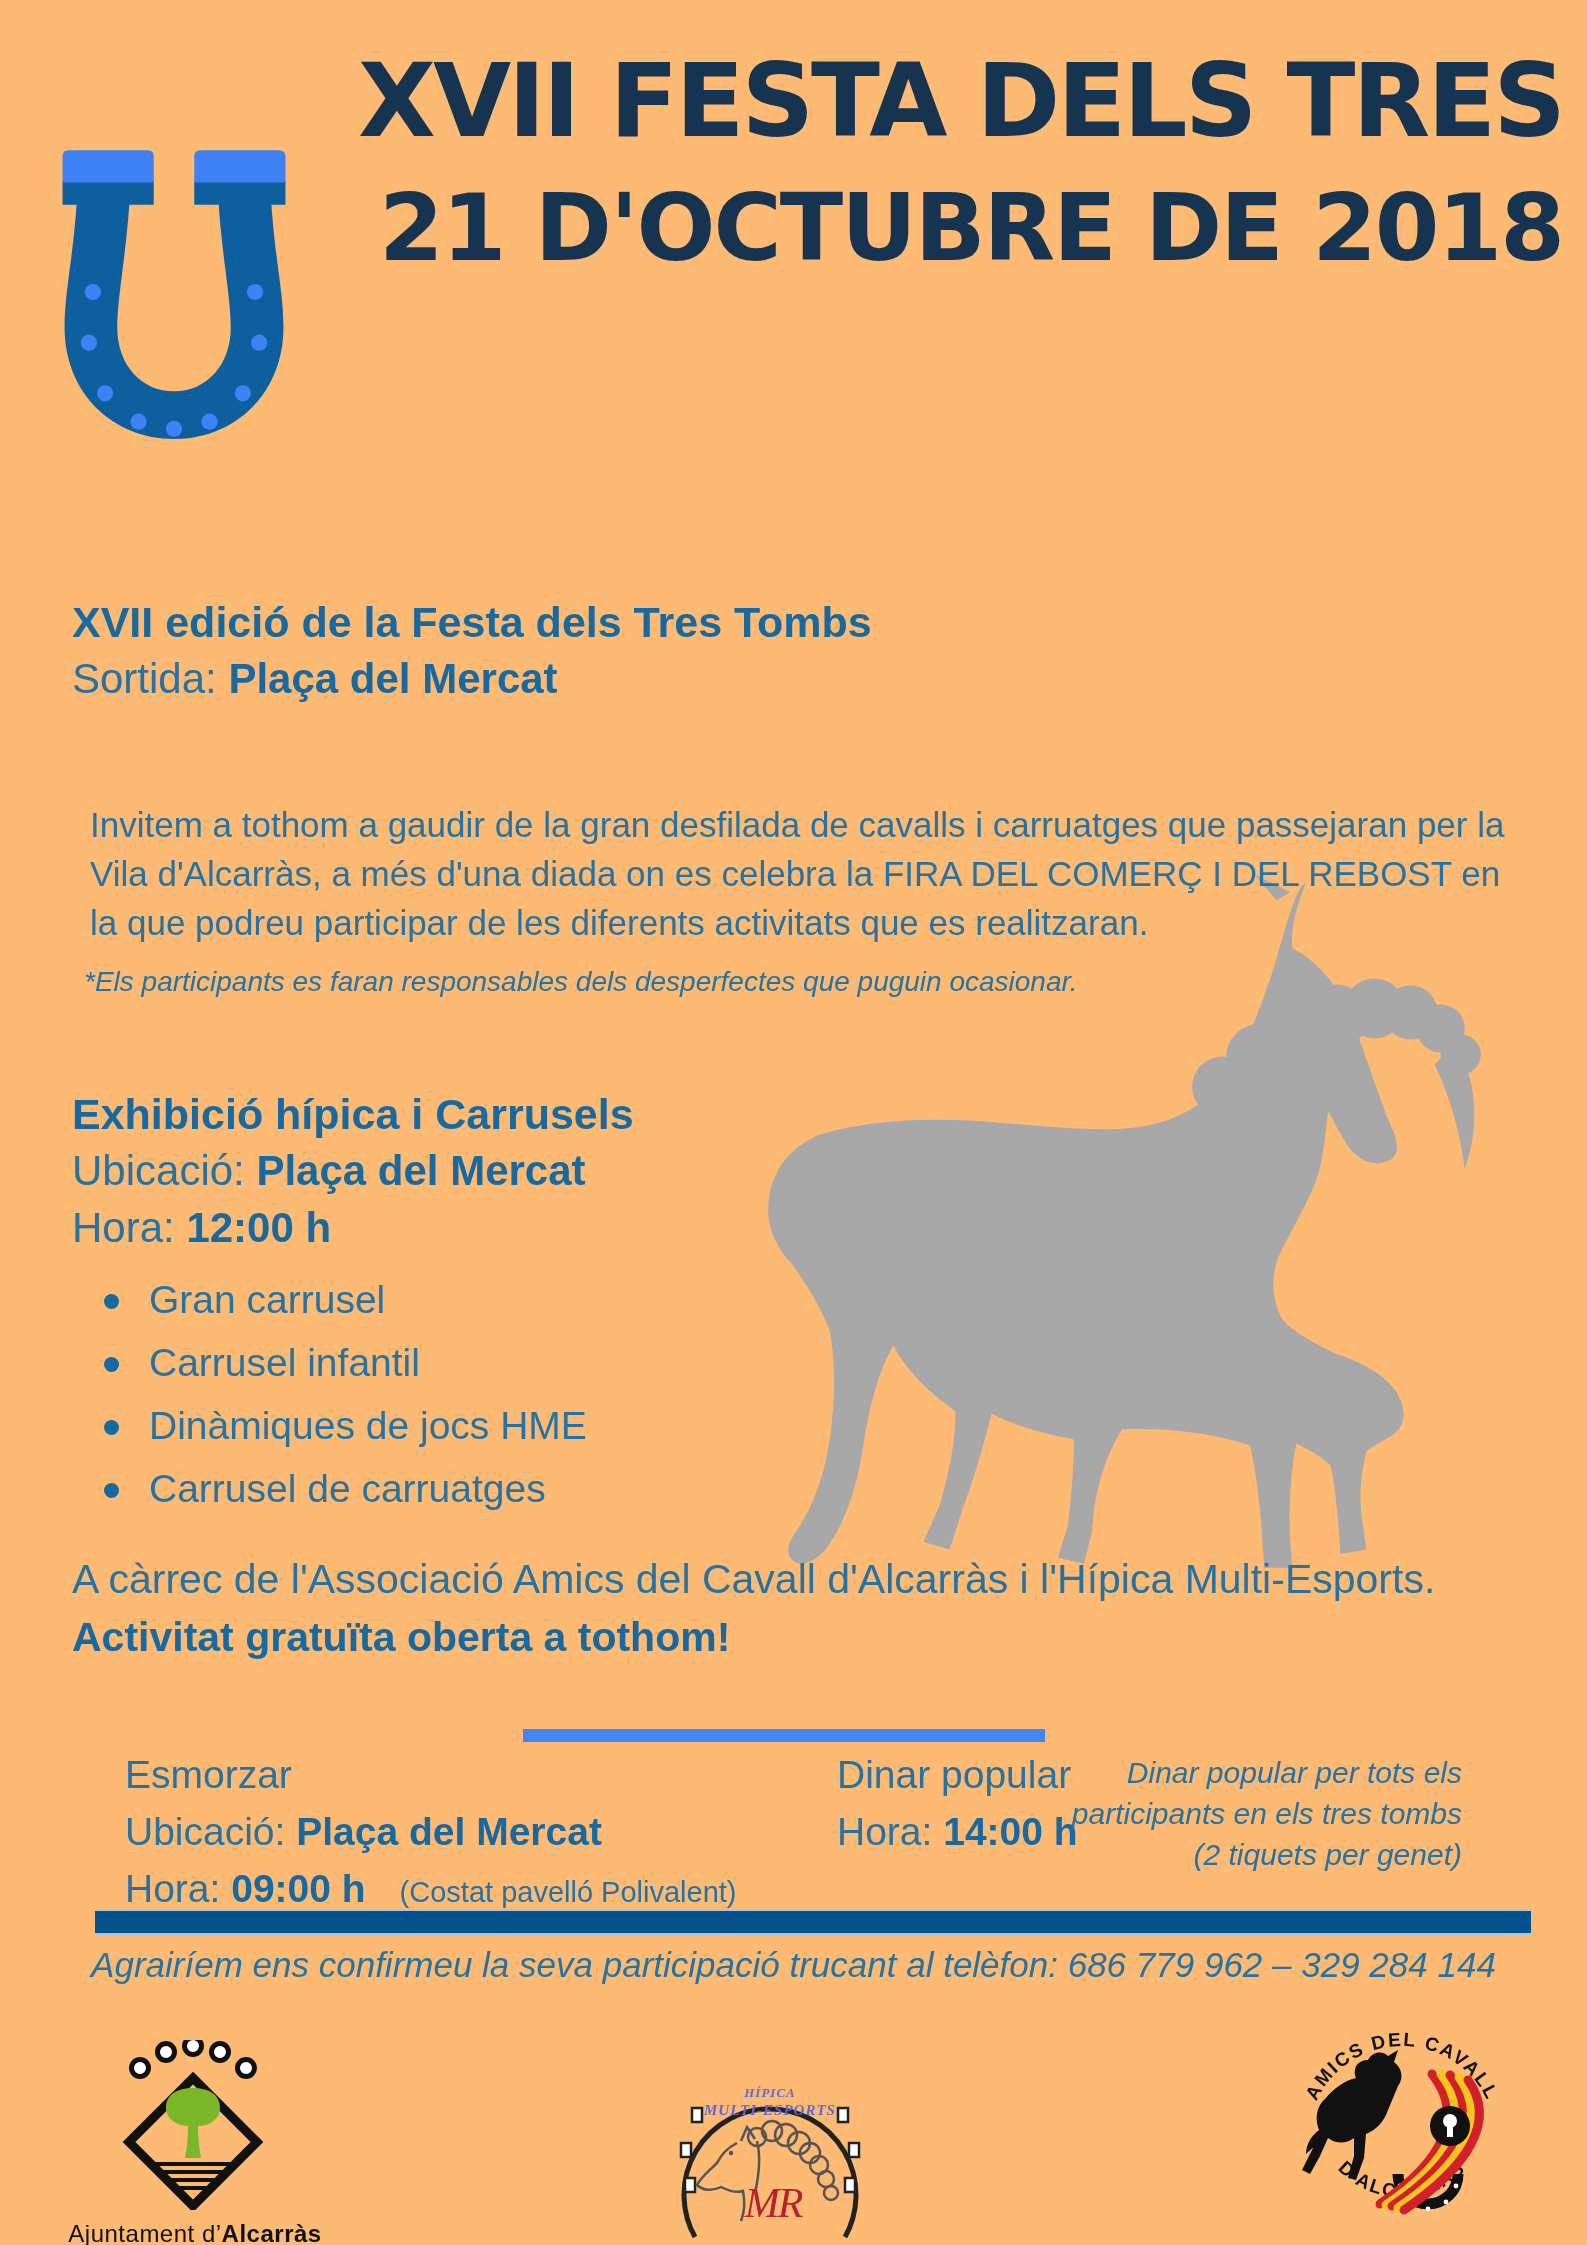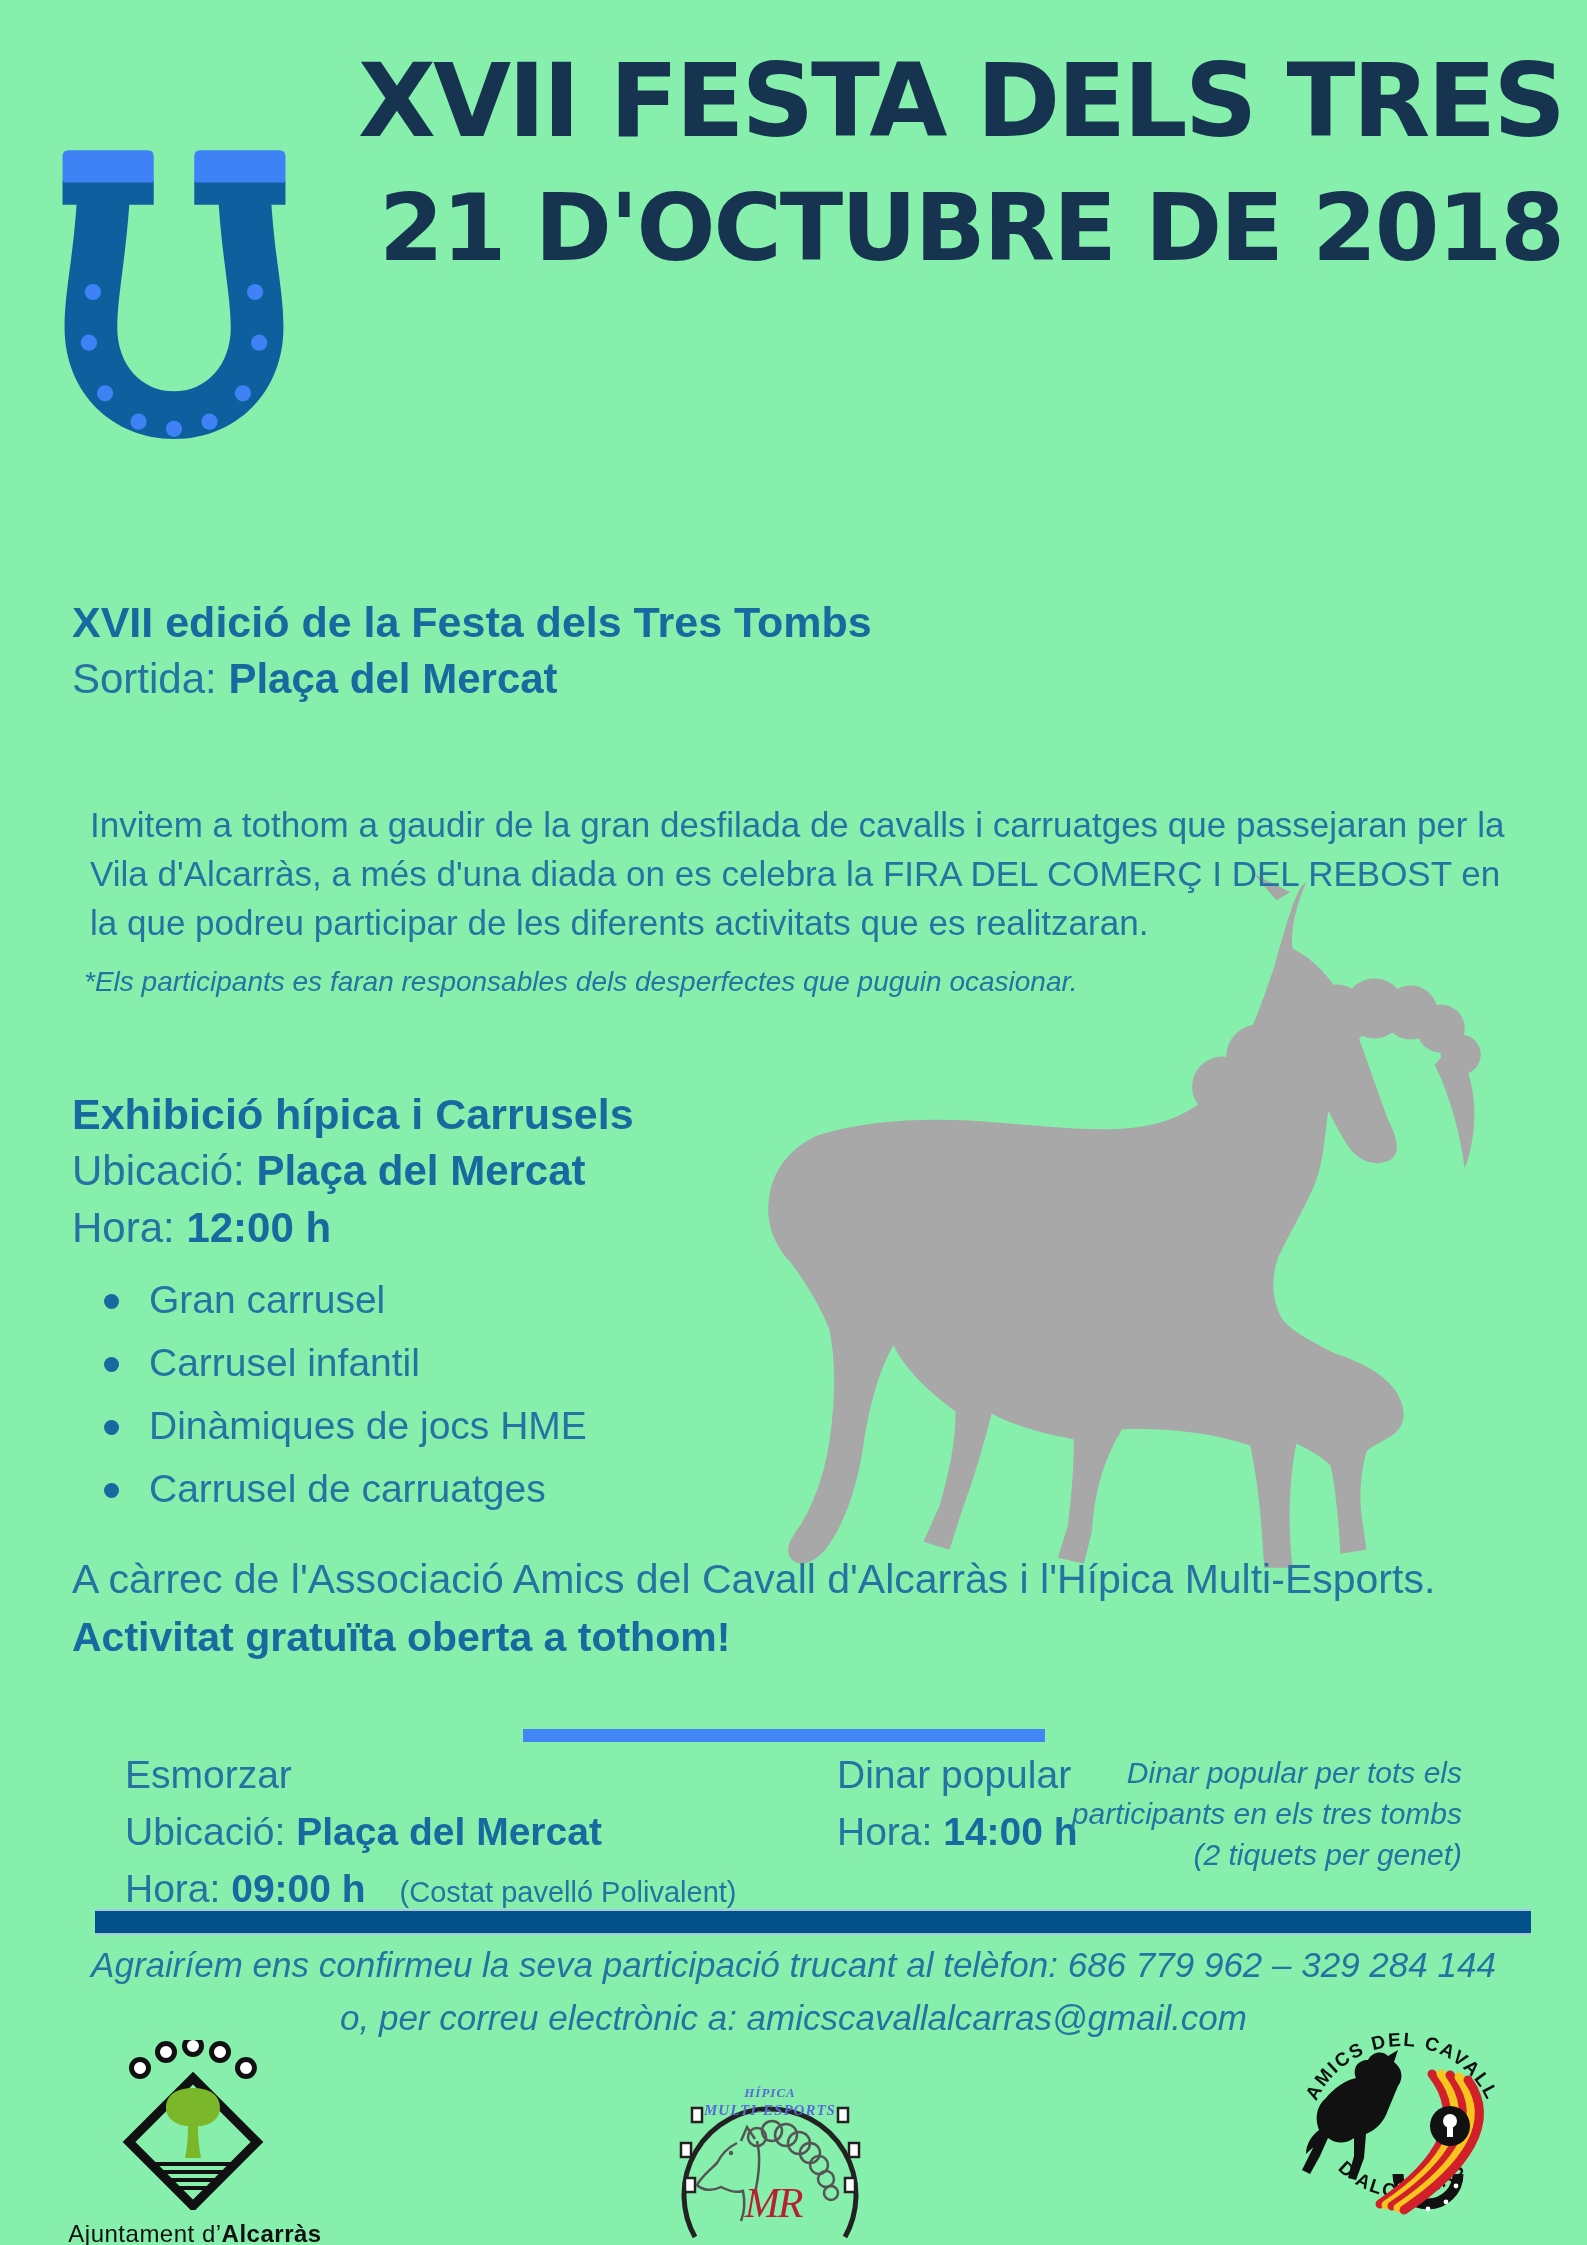--- a/index.html
+++ b/index.html
@@ -1,19 +1,19 @@
 <!DOCTYPE html>
 <html><head>
 <meta charset="utf-8">
 <style>
   html,body{margin:0;padding:0;background:#e8e8e8;}
   #page{
     position:relative;
     width:1587px;height:2245px;
-    background:#86efac;
+    background:#fdba74;
     font-family:"Liberation Sans",sans-serif;
     overflow:hidden;
     margin:0 auto;
   }
   
   .horseshoe{position:absolute;left:40px;top:140px;width:268px;height:304px;z-index:2;}
   .title-block{
     position:absolute;top:42px;right:24px;left:300px;
     text-align:right;z-index:2;
     color:#16344f;
@@ -169,21 +169,20 @@
     <div class="sec-line">Dinar popular</div>
     <div class="sec-line"><span>Hora: </span><span class="val">14:00 h</span></div>
   </div>
 
   <p class="dinar-note">Dinar popular per tots els participants en els tres tombs (2 tiquets per genet)</p>
 
   <div class="dark-bar"></div>
 
   <div class="contact">
     <div>Agrairíem ens confirmeu la seva participació trucant al telèfon: 686 779 962 – 329 284 144</div>
-    <div>o, per correu electrònic a: amicscavallalcarras@gmail.com</div>
   </div>
 
   <div class="logo logo-ajuntament">
     <svg viewBox="0 0 280 170" width="280" height="170">
       <g stroke="#111" stroke-width="5" fill="#fff">
         <circle cx="85" cy="28" r="8.5"></circle>
           <circle cx="111" cy="12" r="8.5"></circle>
           <circle cx="138" cy="6" r="8.5"></circle>
         <circle cx="165" cy="12" r="8.5"></circle>
           <circle cx="191" cy="28" r="8.5"></circle>

